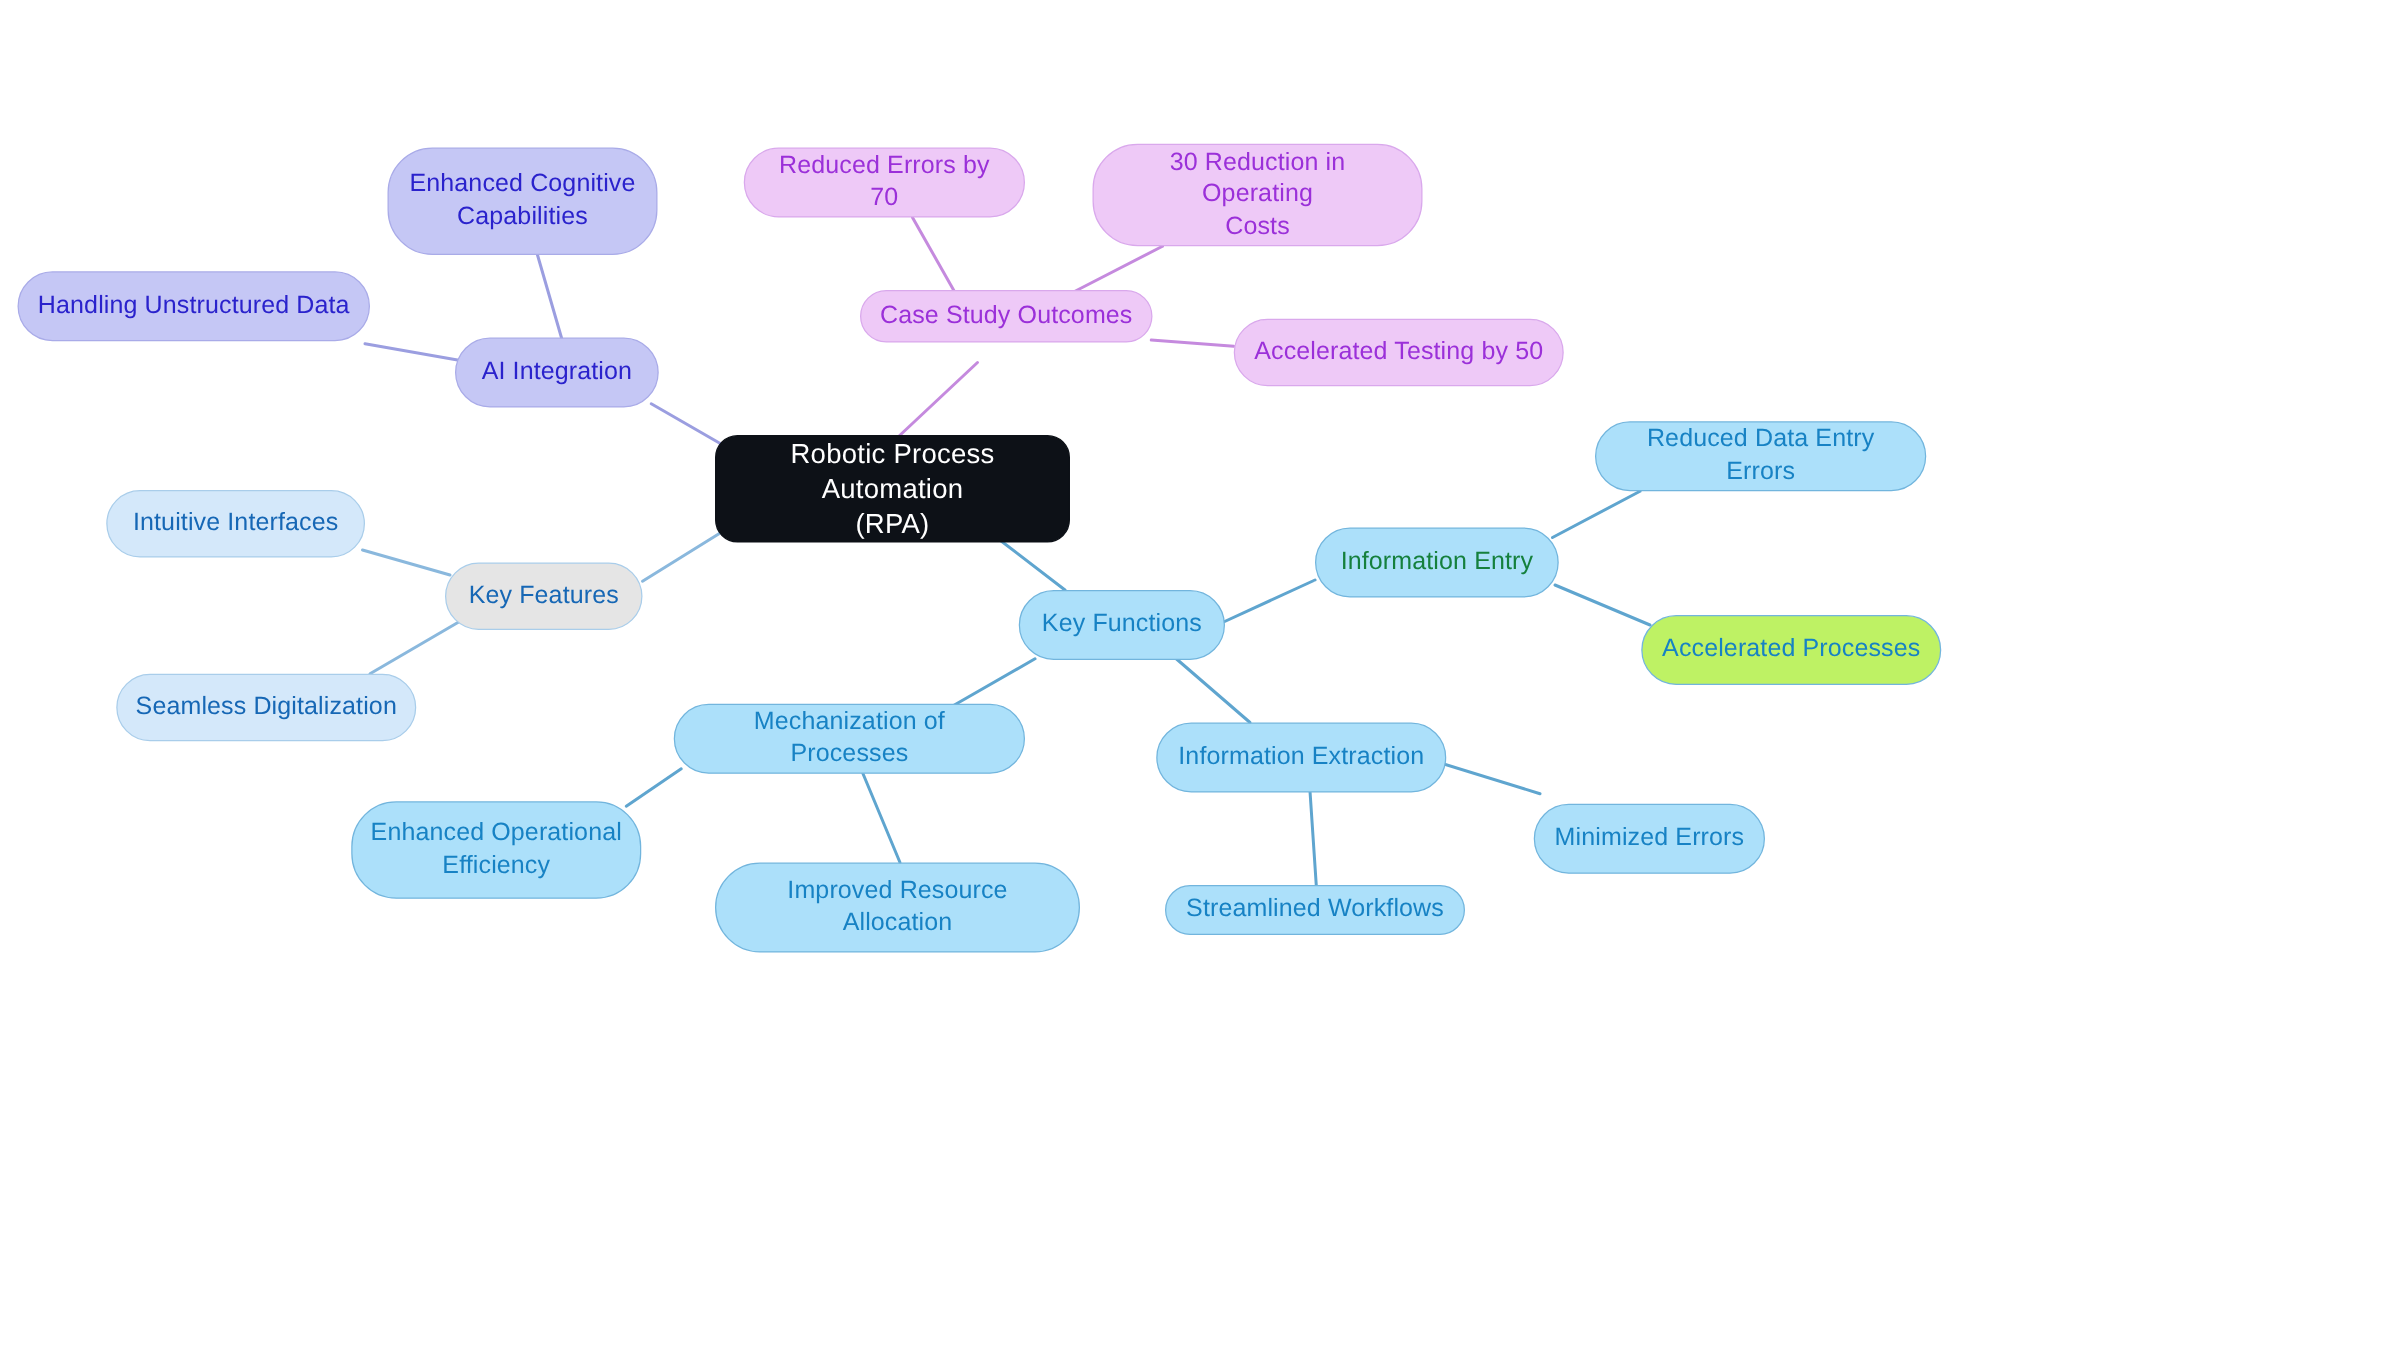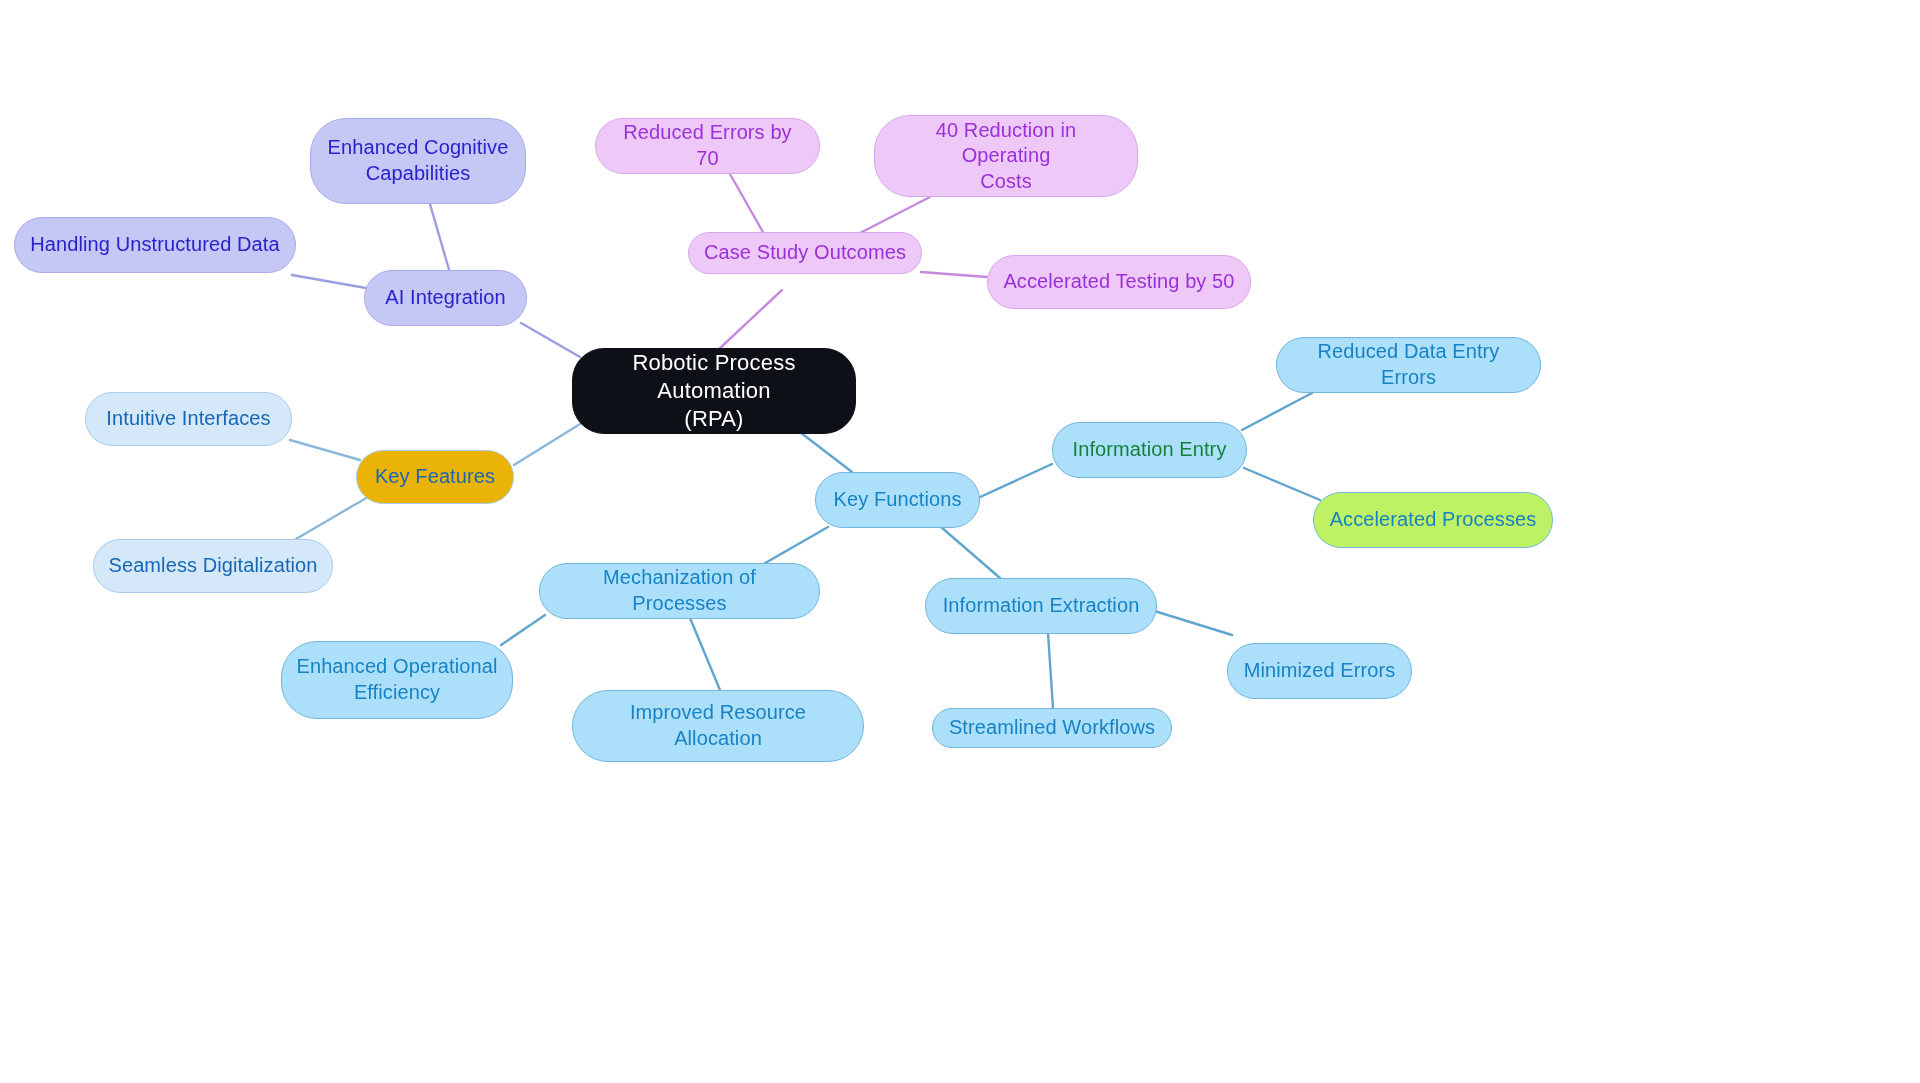--- a/index.html
+++ b/index.html
@@ -32,21 +32,21 @@
     text-align: center;
     border-radius: 36px;
     border-style: solid;
     border-width: 1.5px;
     line-height: 1.28;
     padding: 6px 14px;
     white-space: pre-line;
     letter-spacing: 0.1px;
   }
   .node.root {
-    border-radius: 32px;
+    border-radius: 18px;
     border-width: 1px;
     letter-spacing: 0.2px;
   }
 </style>
 </head>
 <body>
 
 <div id="canvas">
   <svg id="edges" viewBox="0 0 1920 1083">
       <line x1="580" y1="357" x2="521" y2="323" stroke="#9b9ee0" stroke-width="2.4" stroke-linecap="round"></line>
@@ -72,24 +72,24 @@
     </svg>
   <div id="nodes">
       <div class="node root" style="left: 572px; top: 348px; width: 284px; height: 86px; background: rgb(13, 17, 23); color: rgb(255, 255, 255); border-color: rgb(13, 17, 23); font-size: 22px;">Robotic Process Automation
 (RPA)</div>
       <div class="node" style="left: 364px; top: 270px; width: 163px; height: 56px; background: rgb(197, 199, 245); color: rgb(42, 34, 204); border-color: rgb(169, 171, 232); font-size: 20px;">AI Integration</div>
       <div class="node" style="left: 310px; top: 118px; width: 216px; height: 86px; background: rgb(197, 199, 245); color: rgb(42, 34, 204); border-color: rgb(169, 171, 232); font-size: 20px;">Enhanced Cognitive
 Capabilities</div>
       <div class="node" style="left: 14px; top: 217px; width: 282px; height: 56px; background: rgb(197, 199, 245); color: rgb(42, 34, 204); border-color: rgb(169, 171, 232); font-size: 20px;">Handling Unstructured Data</div>
       <div class="node" style="left: 688px; top: 232px; width: 234px; height: 42px; background: rgb(238, 201, 247); color: rgb(155, 48, 217); border-color: rgb(217, 168, 236); font-size: 20px;">Case Study Outcomes</div>
       <div class="node" style="left: 595px; top: 118px; width: 225px; height: 56px; background: rgb(238, 201, 247); color: rgb(155, 48, 217); border-color: rgb(217, 168, 236); font-size: 20px;">Reduced Errors by 70</div>
-      <div class="node" style="left: 874px; top: 115px; width: 264px; height: 82px; background: rgb(238, 201, 247); color: rgb(155, 48, 217); border-color: rgb(217, 168, 236); font-size: 20px;">40 Reduction in Operating
+      <div class="node" style="left: 874px; top: 115px; width: 264px; height: 82px; background: rgb(238, 201, 247); color: rgb(155, 48, 217); border-color: rgb(217, 168, 236); font-size: 20px;">30 Reduction in Operating
 Costs</div>
       <div class="node" style="left: 987px; top: 255px; width: 264px; height: 54px; background: rgb(238, 201, 247); color: rgb(155, 48, 217); border-color: rgb(217, 168, 236); font-size: 20px;">Accelerated Testing by 50</div>
-      <div class="node" style="left: 356px; top: 450px; width: 158px; height: 54px; background: #eab308; color: rgb(22, 103, 181); border-color: rgb(169, 205, 234); font-size: 20px;">Key Features</div>
+      <div class="node" style="left: 356px; top: 450px; width: 158px; height: 54px; background: #e5e5e5; color: rgb(22, 103, 181); border-color: rgb(169, 205, 234); font-size: 20px;">Key Features</div>
       <div class="node" style="left: 85px; top: 392px; width: 207px; height: 54px; background: rgb(212, 232, 250); color: rgb(22, 103, 181); border-color: rgb(169, 205, 234); font-size: 20px;">Intuitive Interfaces</div>
       <div class="node" style="left: 93px; top: 539px; width: 240px; height: 54px; background: rgb(212, 232, 250); color: rgb(22, 103, 181); border-color: rgb(169, 205, 234); font-size: 20px;">Seamless Digitalization</div>
       <div class="node" style="left: 815px; top: 472px; width: 165px; height: 56px; background: rgb(172, 224, 250); color: rgb(23, 130, 196); border-color: rgb(114, 181, 221); font-size: 20px;">Key Functions</div>
       <div class="node" style="left: 1052px; top: 422px; width: 195px; height: 56px; background: rgb(172, 224, 250); color: #15803d; border-color: rgb(114, 181, 221); font-size: 20px;">Information Entry</div>
       <div class="node" style="left: 1276px; top: 337px; width: 265px; height: 56px; background: rgb(172, 224, 250); color: rgb(23, 130, 196); border-color: rgb(114, 181, 221); font-size: 20px;">Reduced Data Entry Errors</div>
       <div class="node" style="left: 1313px; top: 492px; width: 240px; height: 56px; background: #bef264; color: rgb(23, 130, 196); border-color: rgb(114, 181, 221); font-size: 20px;">Accelerated Processes</div>
       <div class="node" style="left: 925px; top: 578px; width: 232px; height: 56px; background: rgb(172, 224, 250); color: rgb(23, 130, 196); border-color: rgb(114, 181, 221); font-size: 20px;">Information Extraction</div>
       <div class="node" style="left: 1227px; top: 630px; width: 185px; height: 56px; background: rgb(172, 224, 250); color: rgb(23, 130, 196); border-color: rgb(114, 181, 221); font-size: 20px; margin-top: 13px;">Minimized Errors</div>
       <div class="node" style="left: 932px; top: 708px; width: 240px; height: 40px; background: rgb(172, 224, 250); color: rgb(23, 130, 196); border-color: rgb(114, 181, 221); font-size: 20px;">Streamlined Workflows</div>
       <div class="node" style="left: 539px; top: 563px; width: 281px; height: 56px; background: rgb(172, 224, 250); color: rgb(23, 130, 196); border-color: rgb(114, 181, 221); font-size: 20px;">Mechanization of Processes</div>

